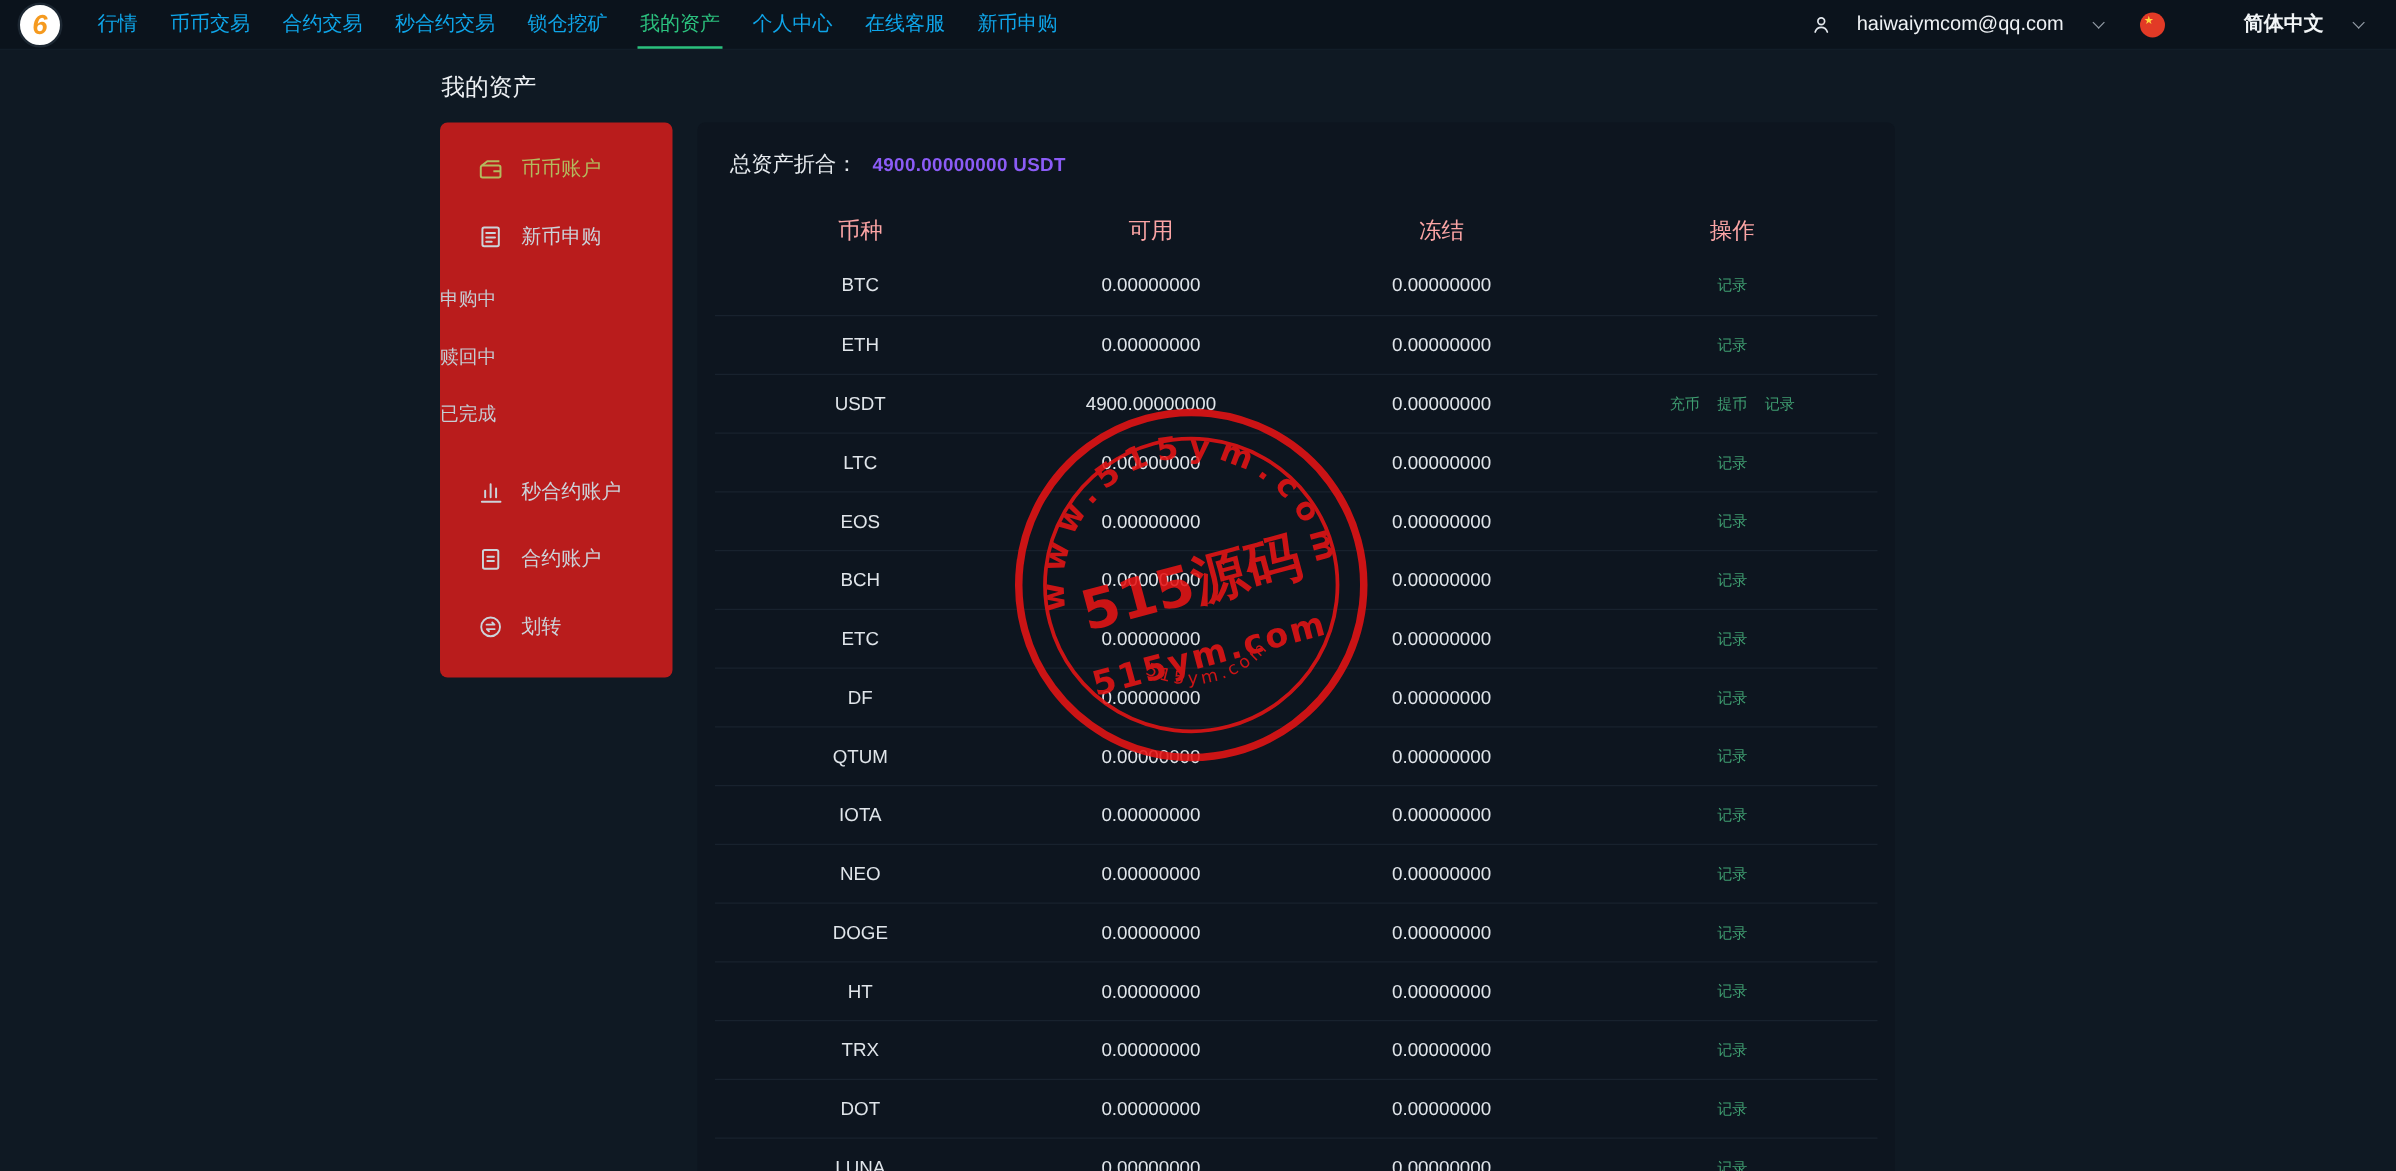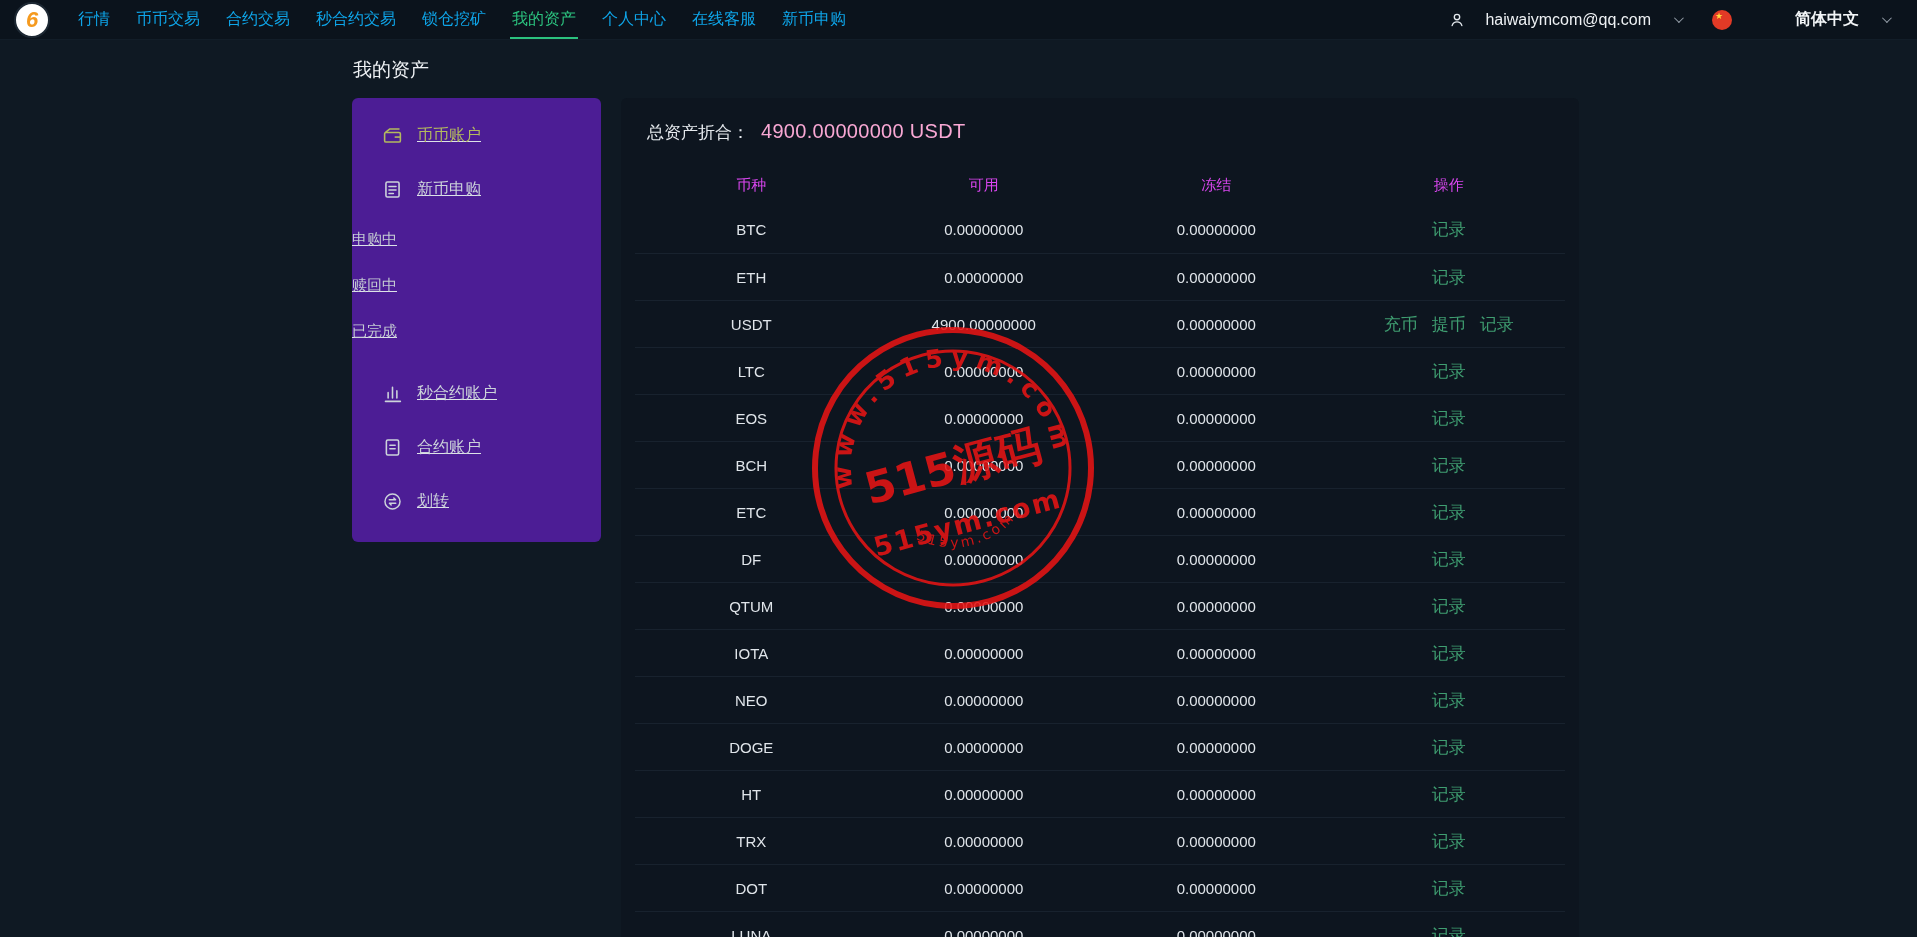--- a/index.html
+++ b/index.html
@@ -40,50 +40,50 @@
     width:20px; height:20px; border-radius:50%; background:#e23a26; position:relative; display:inline-block; margin-left:8px;
   }
   .flag::before { content:"★"; position:absolute; left:3px; top:1px; font-size:9px; color:#ffd83d; }
   .lang { font-size:16px; font-weight:bold; color:#f2f5f7;margin-left:44px; }
 
   
   .page-title { margin:17px 0 0 353px; font-size:19px; font-weight:500; color:#eef1f4; }
   .content { display:flex; margin:15px 0 0 352px; gap:20px; align-items:flex-start; }
 
   
-  .sidebar { width:249px; background:#4c1d95; border-radius:6px; padding:10px 0 14px 0;text-decoration:underline; }
+  .sidebar { width:186px; background:#b91c1c; border-radius:6px; padding:10px 0 14px 0; }
   .side-item {
     height:54px; display:flex; align-items:center; gap:14px; padding-left:30px;
     font-size:16px; color:#ccd3da; cursor:pointer;
   }
   .side-item.active { color:#b3ba5e; }
   .side-item .sicon { width:21px; height:21px; flex:0 0 21px; }
   .side-item .sicon svg { width:100%; height:100%; }
   .side-sub {
     height:46px; display:flex; align-items:center; 
     font-size:15px; color:#c5ccd3; cursor:pointer;
   }
   .group-gap { height:12px; }
 
   
   .panel {
     width:958px; background:#0d151f; border-radius:6px; padding:16px 14px 10px 14px;
     min-height:1100px;
   }
   .total-line { display:flex; align-items:baseline; gap:12px; padding:6px 0 20px 12px; }
   .total-label { font-size:17px; color:#e6eaee; }
-  .total-value { font-size:20px; color:#f9a8d4; font-weight:400; letter-spacing:.3px; }
+  .total-value { font-size:15px; color:#8b5cf6; font-weight:700; letter-spacing:.3px; }
 
   .thead, .trow { display:grid; grid-template-columns:25% 25% 25% 25%; align-items:center; text-align:center; }
   .thead { height:42px; color:#62receive?; }
-  .thead { color:#d946ef; font-size:15px; }
+  .thead { color:#fca5a5; font-size:18px; }
   .trow { height:47px; border-top:1px solid #18222e; font-size:15px; color:#e0e5ea; }
   .trow:first-child { border-top:none; }
   .cell-actions { display:flex; justify-content:center; gap:14px; }
-  .link { color:#3f9e71; cursor:pointer; font-size:17px; }
+  .link { color:#3f9e71; cursor:pointer; font-size:12px; }
 
   
   .watermark {
     position:absolute; left:803px; top:318px; width:300px; height:300px;
     pointer-events:none; z-index:10;
   }
   .wm { opacity:.87; }
   .wm circle { stroke:#e81414; }
   .wm text { fill:#e81414; font-family:"DejaVu Sans",sans-serif; }
   .wm-arc { font-size:25px; font-weight:bold; letter-spacing:7px; }

